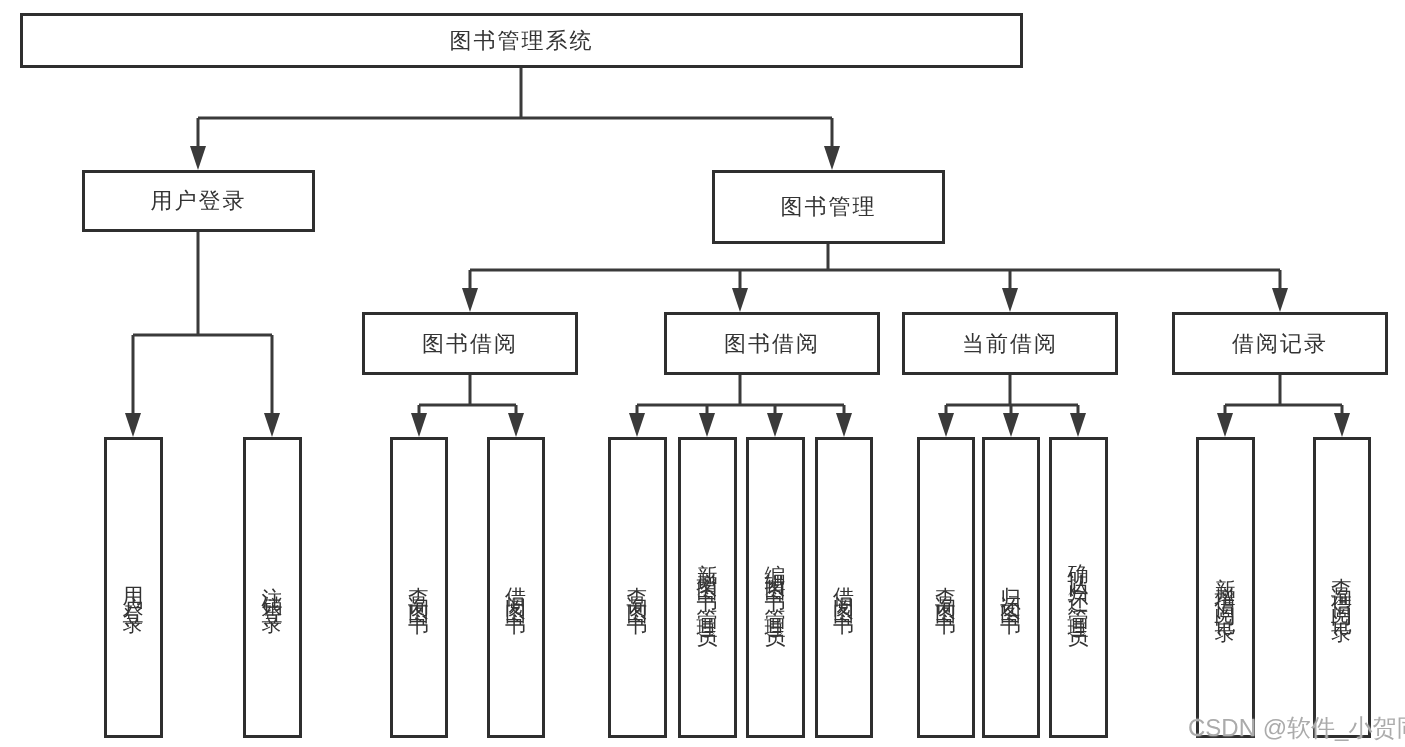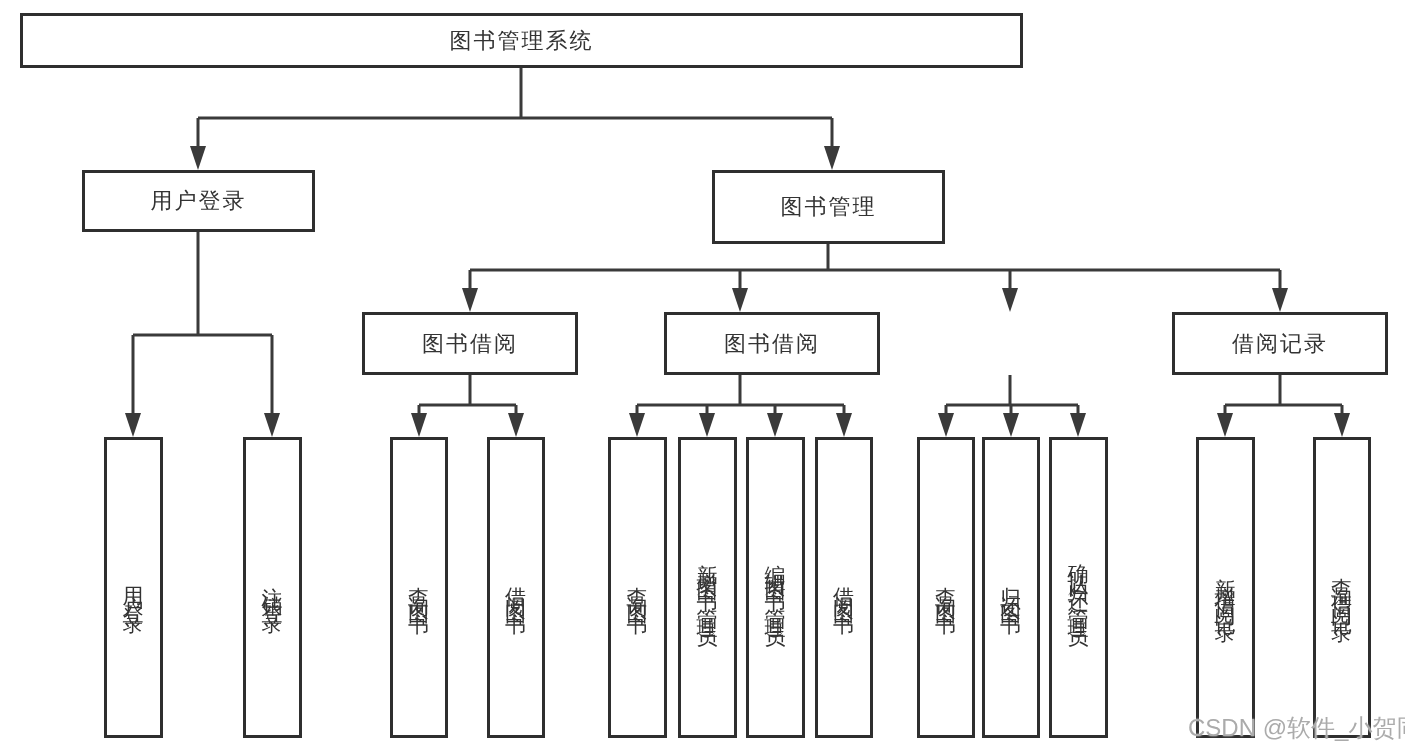--- a/index.html
+++ b/index.html
@@ -110,20 +110,21 @@
     </g>
   </svg>
 
   <div class="node h-node n-root">图书管理系统</div>
 
   <div class="node h-node n-user-login">用户登录</div>
   <div class="node h-node n-book-mgmt">图书管理</div>
 
   <div class="node h-node n-new-book-rec">图书借阅</div>
   <div class="node h-node n-book-borrow">图书借阅</div>
+  <div class="node h-node n-current-borrow">当前借阅</div>
   <div class="node h-node n-borrow-records">借阅记录</div>
 
   <div class="node v-node n-leaf-1">用户登录</div>
   <div class="node v-node n-leaf-2">注销登录</div>
   <div class="node v-node n-leaf-3">查询图书</div>
   <div class="node v-node n-leaf-4">借阅图书</div>
   <div class="node v-node n-leaf-5">查询图书</div>
   <div class="node v-node n-leaf-6">新增图书（管理员）</div>
   <div class="node v-node n-leaf-7">编辑图书（管理员）</div>
   <div class="node v-node n-leaf-8">借阅图书</div>

